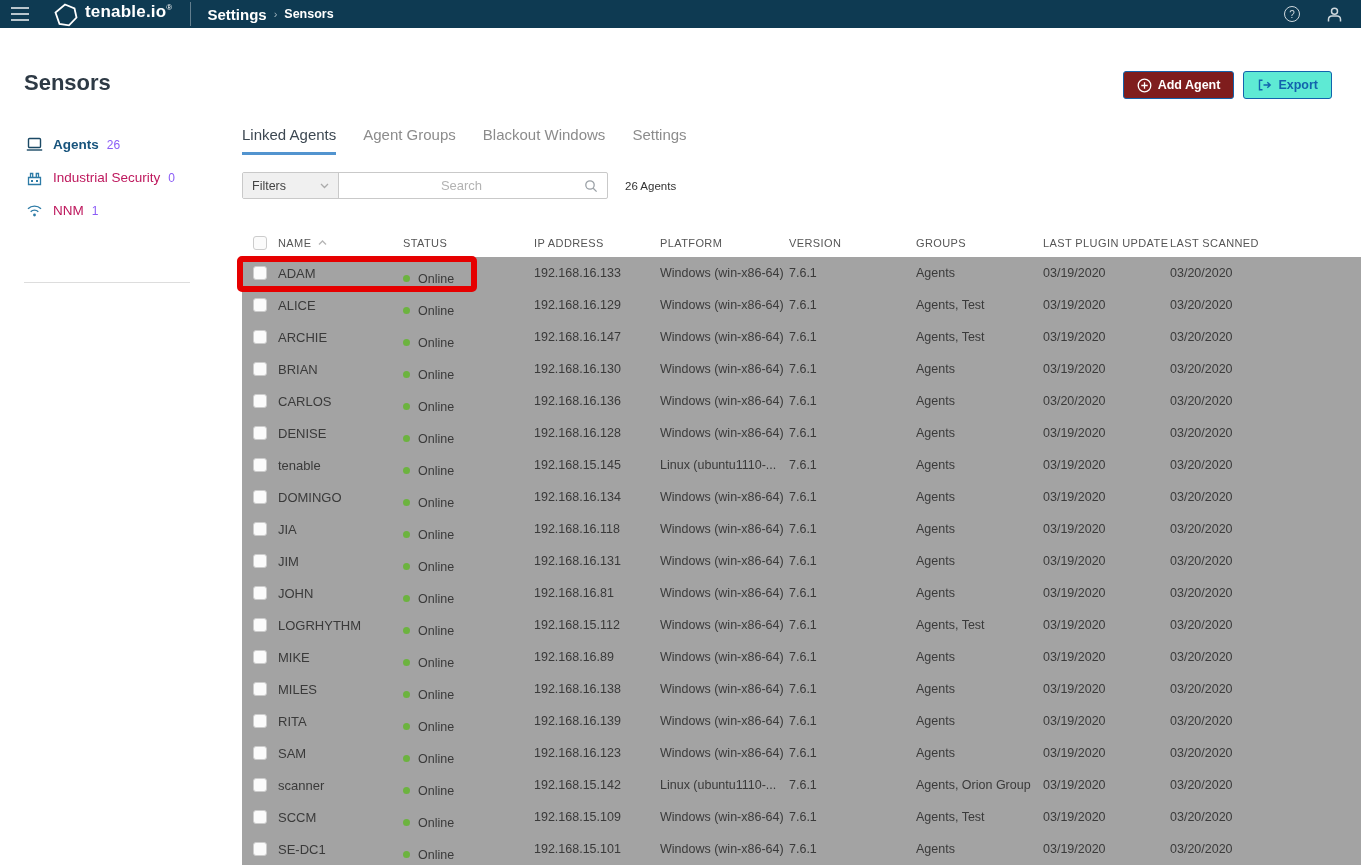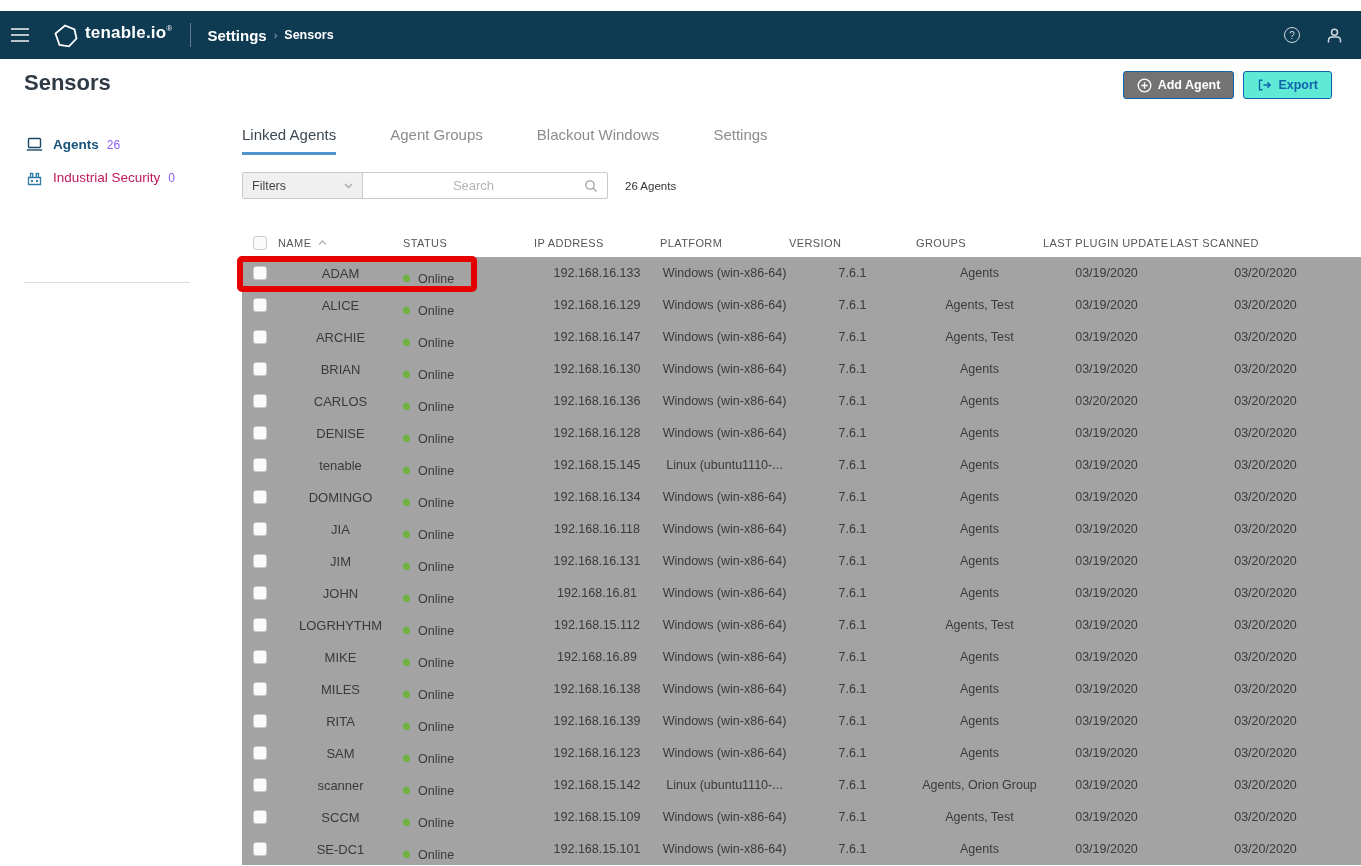--- a/index.html
+++ b/index.html
@@ -1,21 +1,21 @@
 <!DOCTYPE html>
 <html><head>
 <meta charset="utf-8">
 <style>
   * { margin:0; padding:0; box-sizing:border-box; }
   html,body { width:1361px; height:866px; overflow:hidden; background:#fff;
               font-family:"Liberation Sans", sans-serif; }
 
   
-  .topbar { position:absolute; left:0; top:0; width:1361px; height:48px;
-            background:#0e3a52; display:flex; align-items:center;margin-top:11px; }
+  .topbar { position:absolute; left:0; top:0; width:1361px; height:28px;
+            background:#0e3a52; display:flex; align-items:center; }
   .hamburger { width:40px; height:44px; display:flex; flex-direction:column;
                justify-content:center; align-items:center; gap:4px; cursor:pointer; }
   .hamburger span { display:block; width:18px; height:2px; background:#b9c6cd; }
   .logo-group { display:flex; align-items:flex-start; margin-left:14px; }
   .logo-hex { margin-top:1px; }
   .brand { color:#fff; font-weight:bold; font-size:17px; margin-left:7px; letter-spacing:.2px; }
   .brand sup { font-size:8px; font-weight:normal; }
   .tb-divider { width:1px; height:24px; background:rgba(255,255,255,.35); margin:0 16px 0 18px; }
   .crumb-section { color:#fff; font-weight:bold; font-size:15px; }
   .crumb-sep { color:#9fb3bd; font-size:11px; margin:0 7px; }
@@ -23,55 +23,55 @@
   .tb-right { margin-left:auto; display:flex; align-items:center; gap:26px; padding-right:18px; }
   .help-icon { width:16px; height:16px; border:1.5px solid #cfd8dd; border-radius:50%;
                color:#cfd8dd; font-size:10px; display:flex; align-items:center;
                justify-content:center; cursor:pointer; }
 
   
   .page-title { position:absolute; left:24px; top:70px; font-size:22px; font-weight:bold; color:#2e3a45; }
   .hdr-buttons { position:absolute; right:29px; top:71px; display:flex; gap:9px; }
   .btn { height:28px; border-radius:3px; display:flex; align-items:center; gap:6px;
          font-size:12.5px; font-weight:bold; padding:0 13px; cursor:pointer; }
-  .btn-primary { background:#737373; color:#fff; border:1px solid #1263ad; }
+  .btn-primary { background:#7f1d1d; color:#fff; border:1px solid #1263ad; }
   .btn-outline { background:#5eead4; color:#1263ad; border:1px solid #1263ad; }
 
   
   .sidebar { position:absolute; left:24px; top:128px; width:166px; }
   .side-item { display:flex; align-items:center; height:33px; cursor:pointer; }
   .side-item .s-icon { width:20px; display:flex; justify-content:center; margin-right:9px; }
   .s-label { font-size:13.5px; color:#be185d; }
   .s-count { font-size:12px; color:#8b5cf6; margin-left:8px; }
   .side-item.active .s-label { color:#17537c; font-weight:bold; }
   .side-divider { position:absolute; left:24px; top:282px; width:166px; height:1px; background:#ddd; }
 
   
-  .tabs { position:absolute; left:242px; top:126px; display:flex; gap:54px; }
+  .tabs { position:absolute; left:242px; top:126px; display:flex; gap:27px; }
   .tab { font-size:15px; color:#8c8c8c; cursor:pointer; padding-bottom:9px; }
   .tab.active { color:#3d4852; border-bottom:3px solid #5294cf; }
 
   
   .filterbar { position:absolute; left:242px; top:172px; display:flex; align-items:center; }
   .filter-control { display:flex; width:366px; height:27px; border:1px solid #c9c9c9;
                     border-radius:2px; overflow:hidden; background:#fff; }
-  .filters-btn { width:120px; background:#f0f0f0; border-right:1px solid #c9c9c9;
+  .filters-btn { width:96px; background:#f0f0f0; border-right:1px solid #c9c9c9;
                  display:flex; align-items:center; justify-content:space-between;
                  padding:0 9px; cursor:pointer; }
   .filters-btn .f-label { font-size:12.5px; color:#444; }
   .search-wrap { flex:1; display:flex; align-items:center; }
   .search-input { flex:1; border:none; outline:none; font-size:13px; color:#333;
                   padding:0 10px; font-family:"Liberation Sans", sans-serif;text-align:center; }
   .search-input::placeholder { color:#b3b3b3; }
   .search-icon { padding-right:9px; display:flex; cursor:pointer; }
   .agent-count { font-size:11.5px; color:#333; margin-left:17px; }
 
   
   .grid { display:grid; grid-template-columns:36px 125px 131px 126px 129px 127px 127px 127px 1fr;
-          align-items:center;text-align:center; }
+          align-items:center; }
   .thead { position:absolute; left:242px; top:231px; width:1119px; height:24px; }
   .th { font-size:11px; color:#555; letter-spacing:.4px; display:flex; align-items:center; }
   .rows { position:absolute; left:242px; top:257px; width:1119px; }
   .row { height:32px; background:#a3a3a3; cursor:pointer; }
   .cell { font-size:12.5px; color:#3a3a3a; white-space:nowrap; overflow:hidden; }
   .cell.name { font-size:13px; }
   .c-check { display:flex; padding-left:11px; }
   .checkbox { width:14px; height:14px; border:1px solid #ccc; border-radius:3px;
               background:#fbfbfb; display:inline-block; cursor:pointer; }
   .status { display:flex; align-items:center;margin-top:11px; }
@@ -148,20 +148,31 @@
       <svg width="17" height="16" viewBox="0 0 17 16">
         <path d="M2.5 14.5 v-7 h12 v7 z" fill="none" stroke="#2d7ba6" stroke-width="1.3"></path>
         <path d="M4.5 7.5 v-4 h2.2 v4 M10.3 7.5 v-4 h2.2 v4" fill="none" stroke="#2d7ba6" stroke-width="1.3"></path>
         <rect x="5" y="10" width="2" height="2" fill="#2d7ba6"></rect>
         <rect x="10" y="10" width="2" height="2" fill="#2d7ba6"></rect>
       </svg>
     </span>
     <span class="s-label">Industrial Security</span>
     <span class="s-count">0</span>
   </div>
+  <div class="side-item">
+    <span class="s-icon">
+      <svg width="17" height="15" viewBox="0 0 17 15">
+        <path d="M2 5.8 a9.2 9.2 0 0 1 13 0" fill="none" stroke="#2d7ba6" stroke-width="1.4"></path>
+        <path d="M4.7 8.7 a5.4 5.4 0 0 1 7.6 0" fill="none" stroke="#2d7ba6" stroke-width="1.4"></path>
+        <circle cx="8.5" cy="12" r="1.4" fill="#2d7ba6"></circle>
+      </svg>
+    </span>
+    <span class="s-label">NNM</span>
+    <span class="s-count">1</span>
+  </div>
 </div>
 <div class="side-divider"></div>
 
 <div class="tabs">
   <div class="tab active">Linked Agents</div>
   <div class="tab">Agent Groups</div>
   <div class="tab">Blackout Windows</div>
   <div class="tab">Settings</div>
 </div>
 

